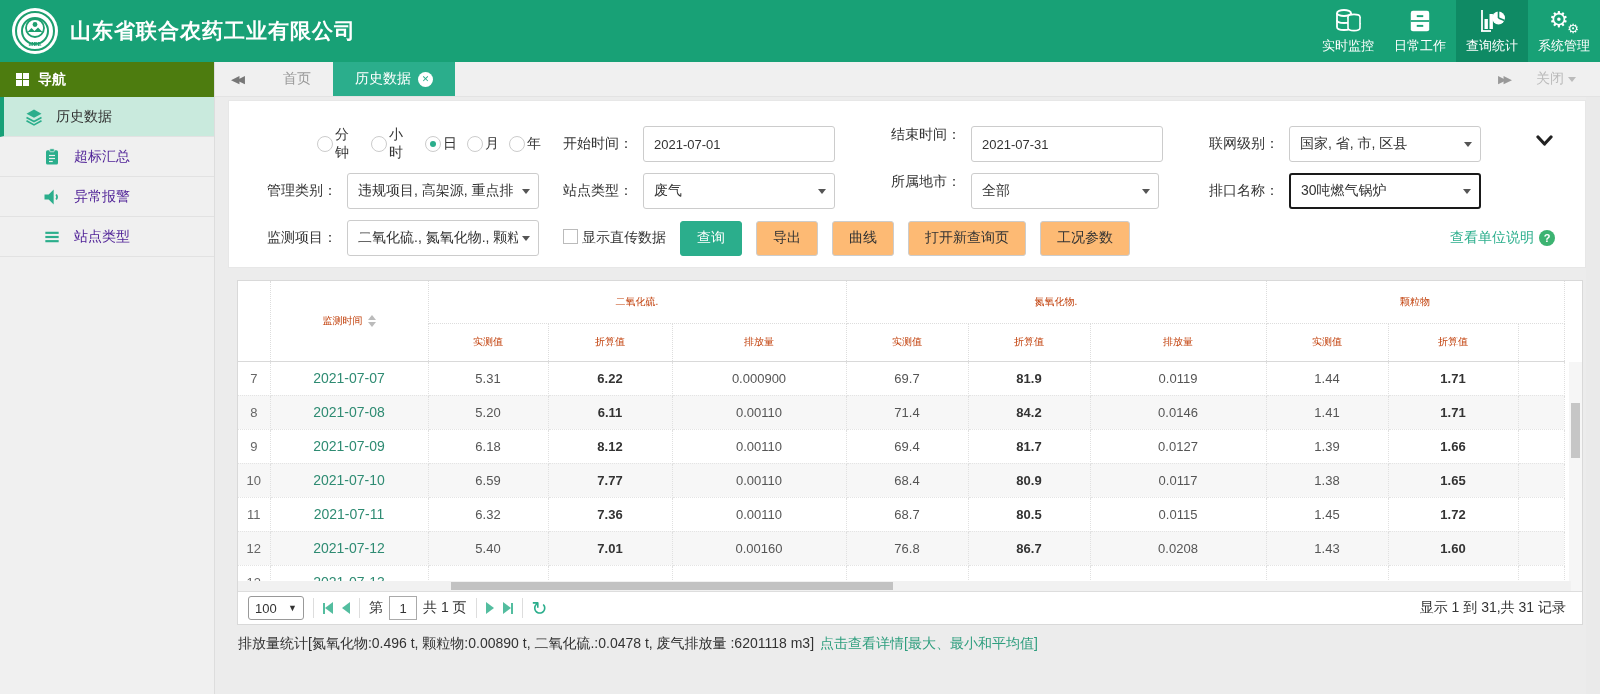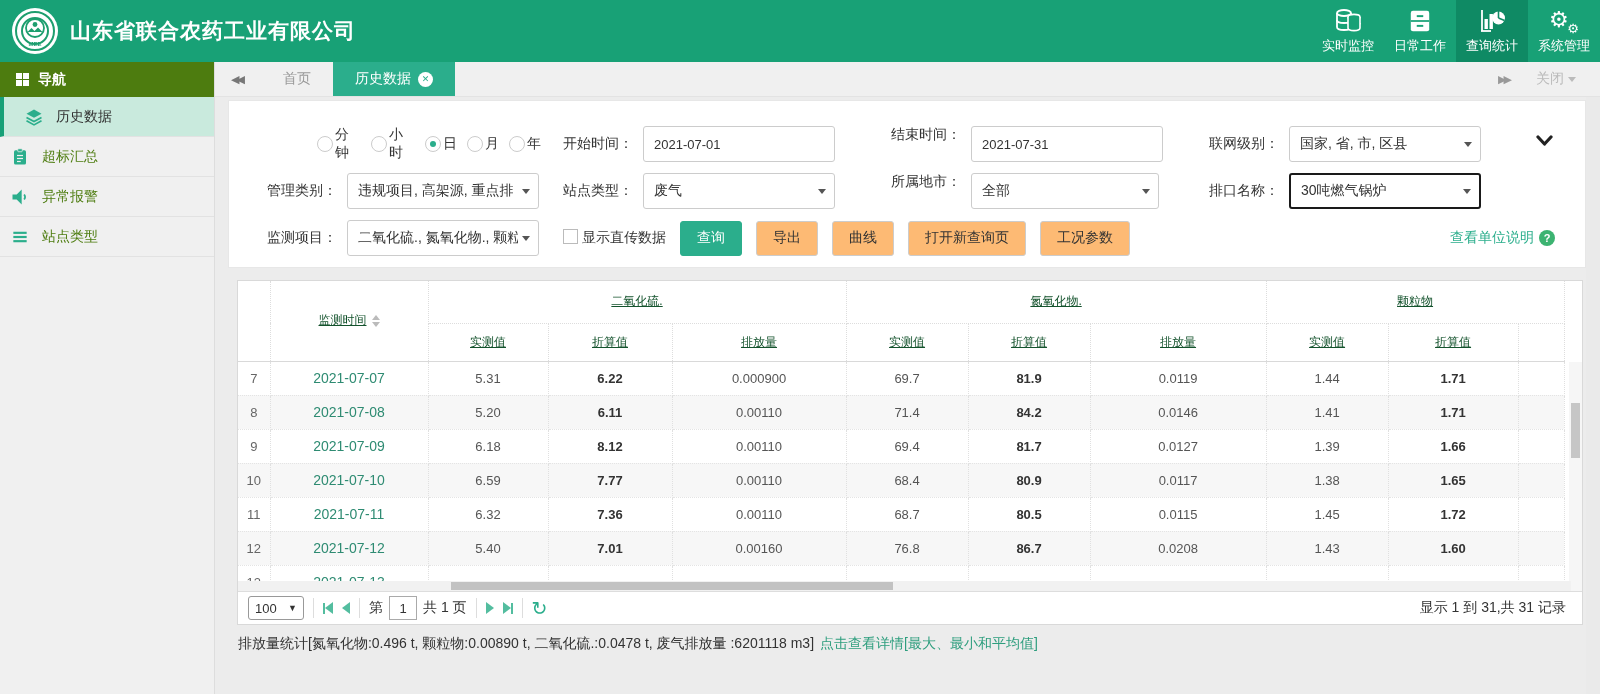--- a/index.html
+++ b/index.html
@@ -18,21 +18,21 @@
   .gear-wrap { position:relative; width:30px; height:26px; color:#fff; }
   .gear-big { font-size:22px; line-height:24px; position:absolute; left:0; top:0; }
   .gear-small { font-size:13px; line-height:13px; position:absolute; right:0; bottom:-1px; }
 
   
   .body-wrap { display:flex; height:632px; }
   .sidebar { width:215px; background:#f0f0f0; border-right:1px solid #ddd; flex:0 0 215px; }
   .side-header { height:35px; background:#4d7c0f; color:#fff; font-size:14px; font-weight:bold; display:flex; align-items:center; padding-left:38px; position:relative; }
   .grid-icon { position:absolute; left:16px; top:11px; width:13px; height:13px; display:grid; grid-template-columns:6px 6px; grid-template-rows:6px 6px; gap:1px; }
   .grid-icon span { background:#fff; }
-  .side-item { height:40px; display:flex; align-items:center; padding-left:10px; gap:12px; border-bottom:1px solid #e2e2e2; color:#4d7c0f; font-size:14px; cursor:pointer; background:#f0f0f0; }
+  .side-item { height:40px; display:flex; align-items:center; padding-left:42px; gap:12px; border-bottom:1px solid #e2e2e2; color:#4c1d95; font-size:14px; cursor:pointer; background:#f0f0f0; }
   .side-item.active { background:#c9eadd; border-left:4px solid #17a077; padding-left:20px; color:#333; }
   .side-icon { width:20px; height:20px; display:flex; align-items:center; justify-content:center; }
 
   .main { flex:1; display:flex; flex-direction:column; background:#ececec; position:relative; }
 
   
   .tabbar { height:35px; background:#f0f0f0; display:flex; align-items:stretch; border-bottom:1px solid #e3e3e3; }
   .tab-scroll { width:46px; display:flex; align-items:center; justify-content:center; color:#777; font-size:11px; letter-spacing:-3px; cursor:pointer; padding-right:3px; }
   .tab { padding:0 22px; display:flex; align-items:center; font-size:14px; color:#999; cursor:pointer; gap:7px; }
   .tab.active { background:#2bae8c; color:#fff; }
@@ -73,21 +73,21 @@
   .q-icon { width:16px; height:16px; border-radius:50%; background:#3cb371; color:#fff; font-size:11px; font-weight:bold; text-align:center; line-height:16px; }
 
   .card-gap { height:12px; }
 
   
   .table-card { background:#fff; border:1px solid #d9d9d9; margin-left:9px; width:1346px; }
   .table-viewport { position:relative; height:310px; overflow:hidden; }
   table { table-layout:fixed; border-collapse:collapse; width:1326px; background:#fff; }
   col.c-no{width:32px} col.c-time{width:158px} col.c1{width:120px} col.c2{width:124px} col.c3{width:174px}
   col.c4{width:122px} col.c5{width:122px} col.c6{width:176px} col.c7{width:122px} col.c8{width:130px} col.c9{width:46px}
-  thead th { font-weight:normal; font-size:12px; color:#14532d; border-right:1px dotted #ddd; border-bottom:1px dotted #ddd; background:#fff;text-decoration:underline; }
+  thead th { font-weight:normal; font-size:10px; color:#c2410c; border-right:1px dotted #ddd; border-bottom:1px dotted #ddd; background:#fff; }
   thead tr.group-row th { height:42px; }
   thead tr.sub-row th { height:38px; border-bottom:1px solid #d9d9d9; }
   th.no-border-b { border-bottom:1px solid #d9d9d9; }
   tbody td { height:34px; font-size:13px; color:#555; text-align:center; border-right:1px dotted #e0e0e0; border-bottom:1px dotted #e4e4e4; }
   tbody tr.stripe td { background:#f7f7f7; }
   td.row-no { color:#666; }
   td.date-cell { color:#2e8b72; font-size:14px; }
   td.bold { font-weight:bold; color:#333; }
   .sort-icon { display:inline-flex; flex-direction:column; gap:2px; margin-left:5px; vertical-align:middle; }
   .sort-icon i { width:0; height:0; border-left:4px solid transparent; border-right:4px solid transparent; display:block; }

